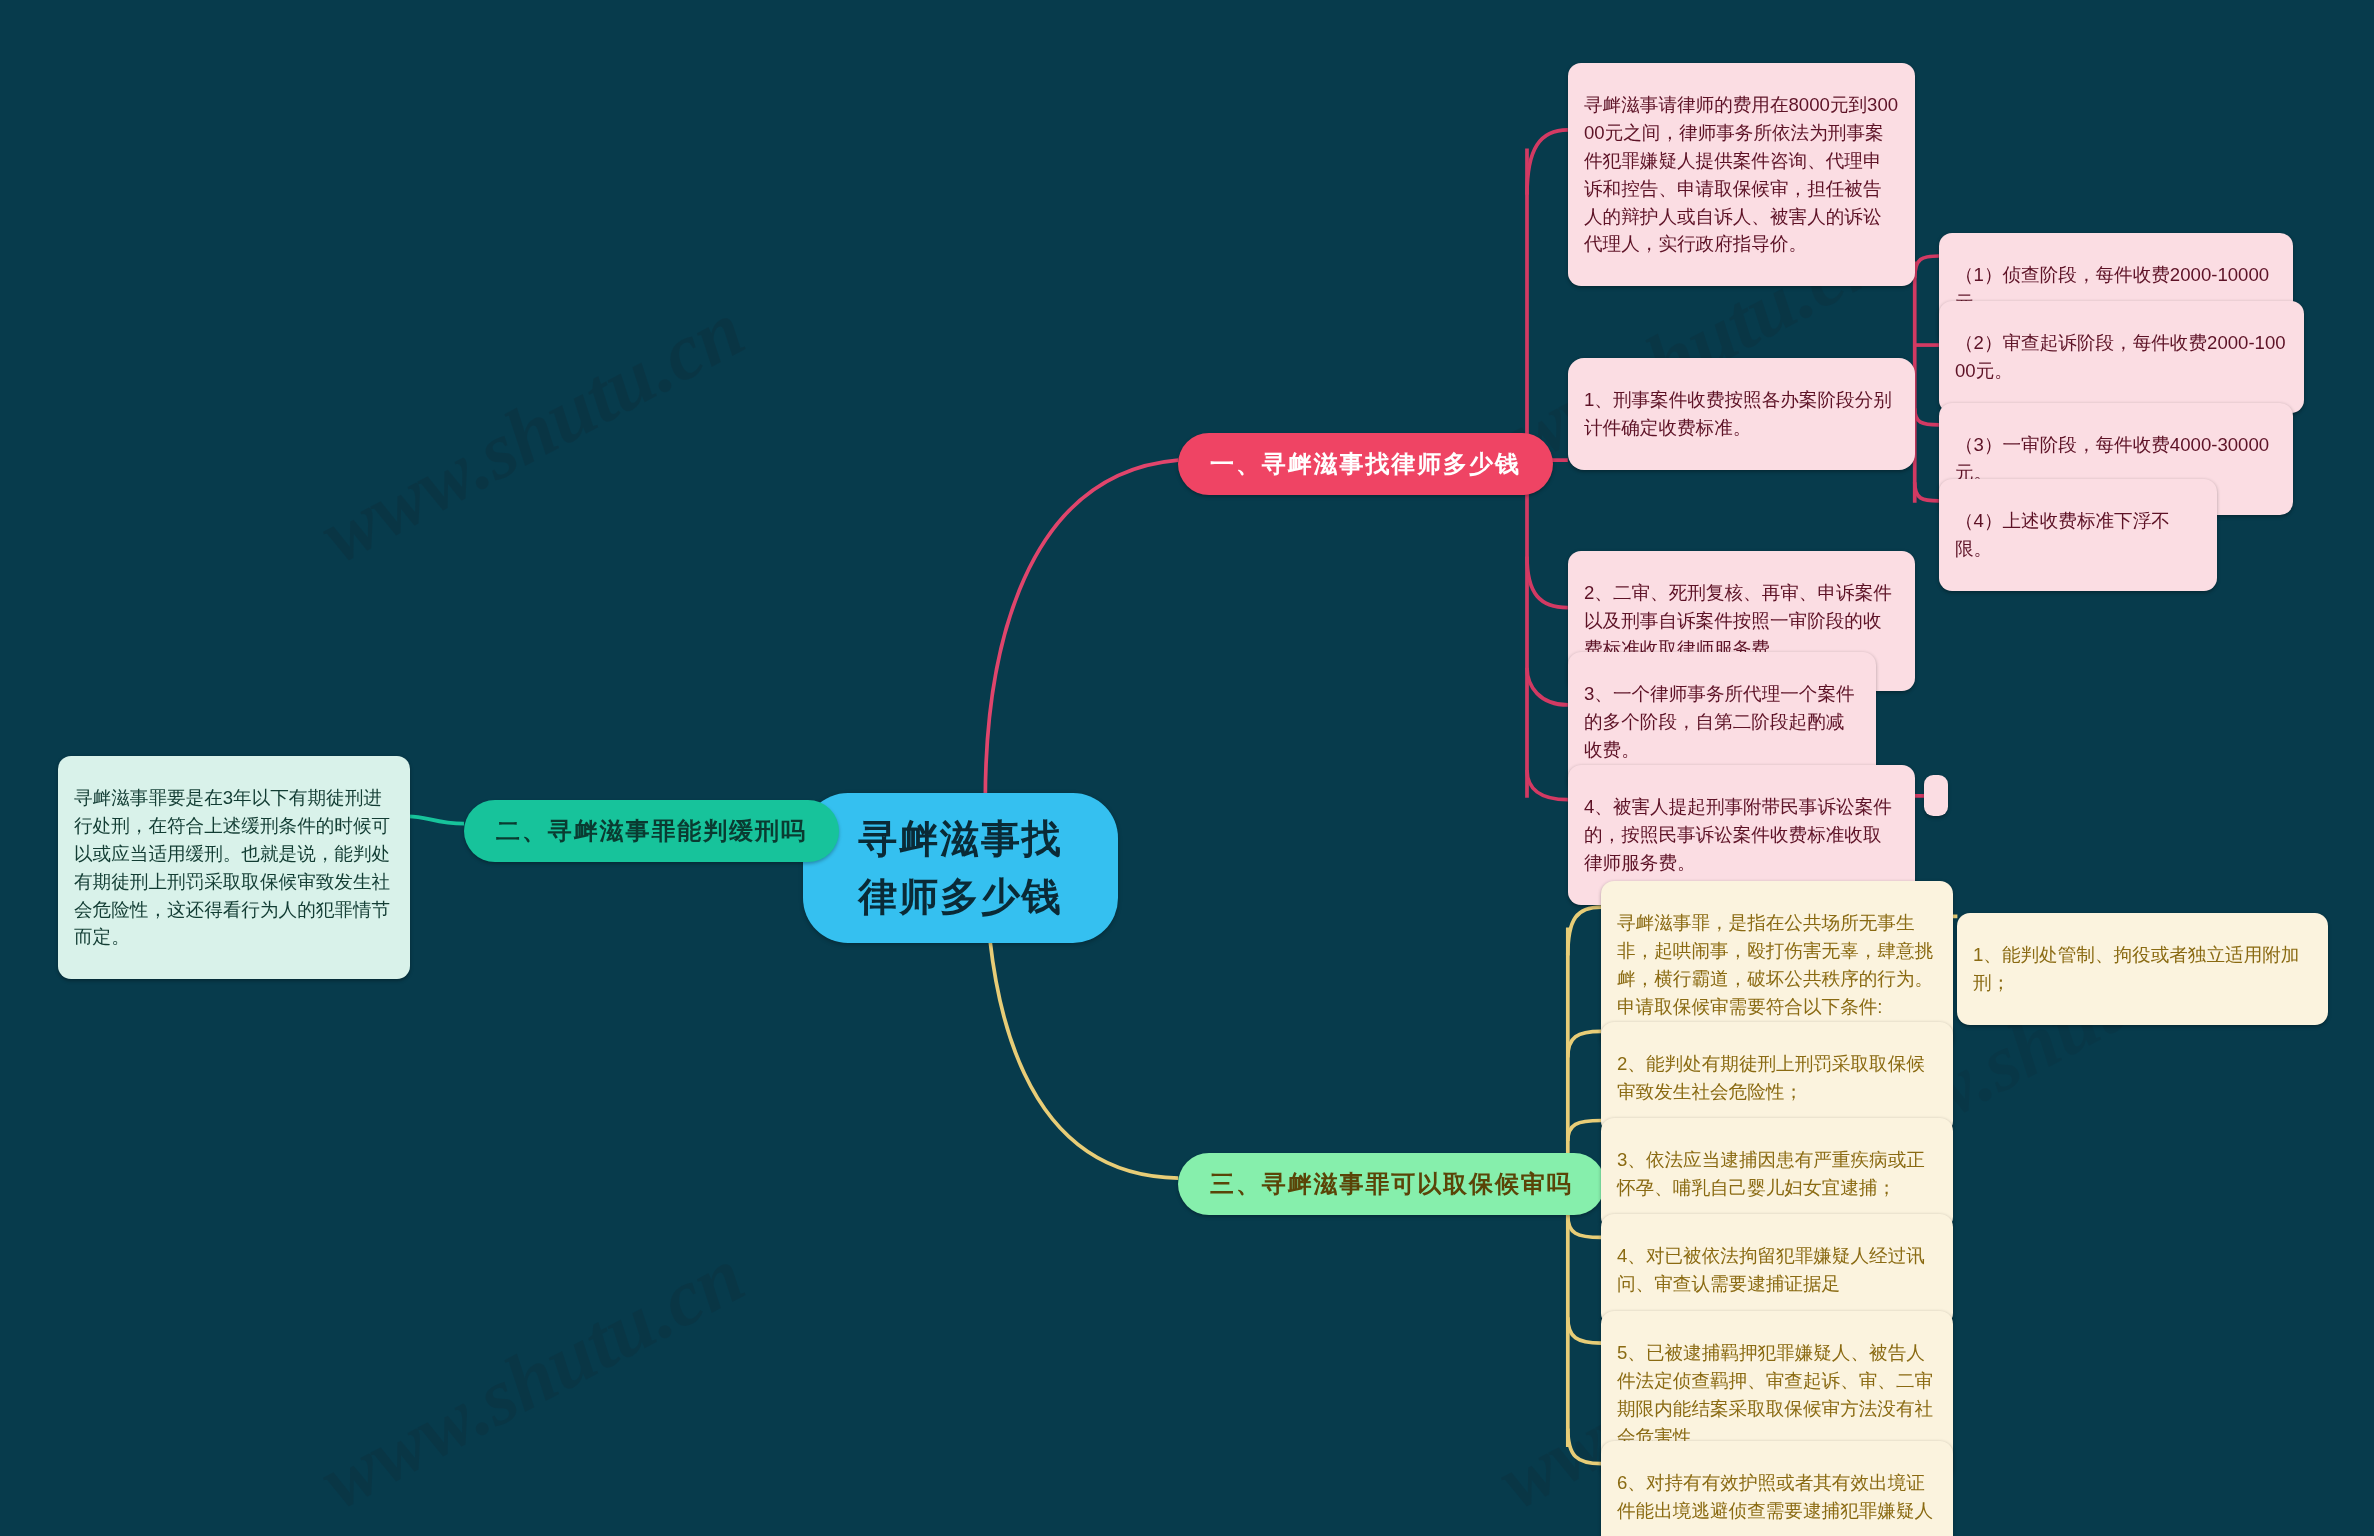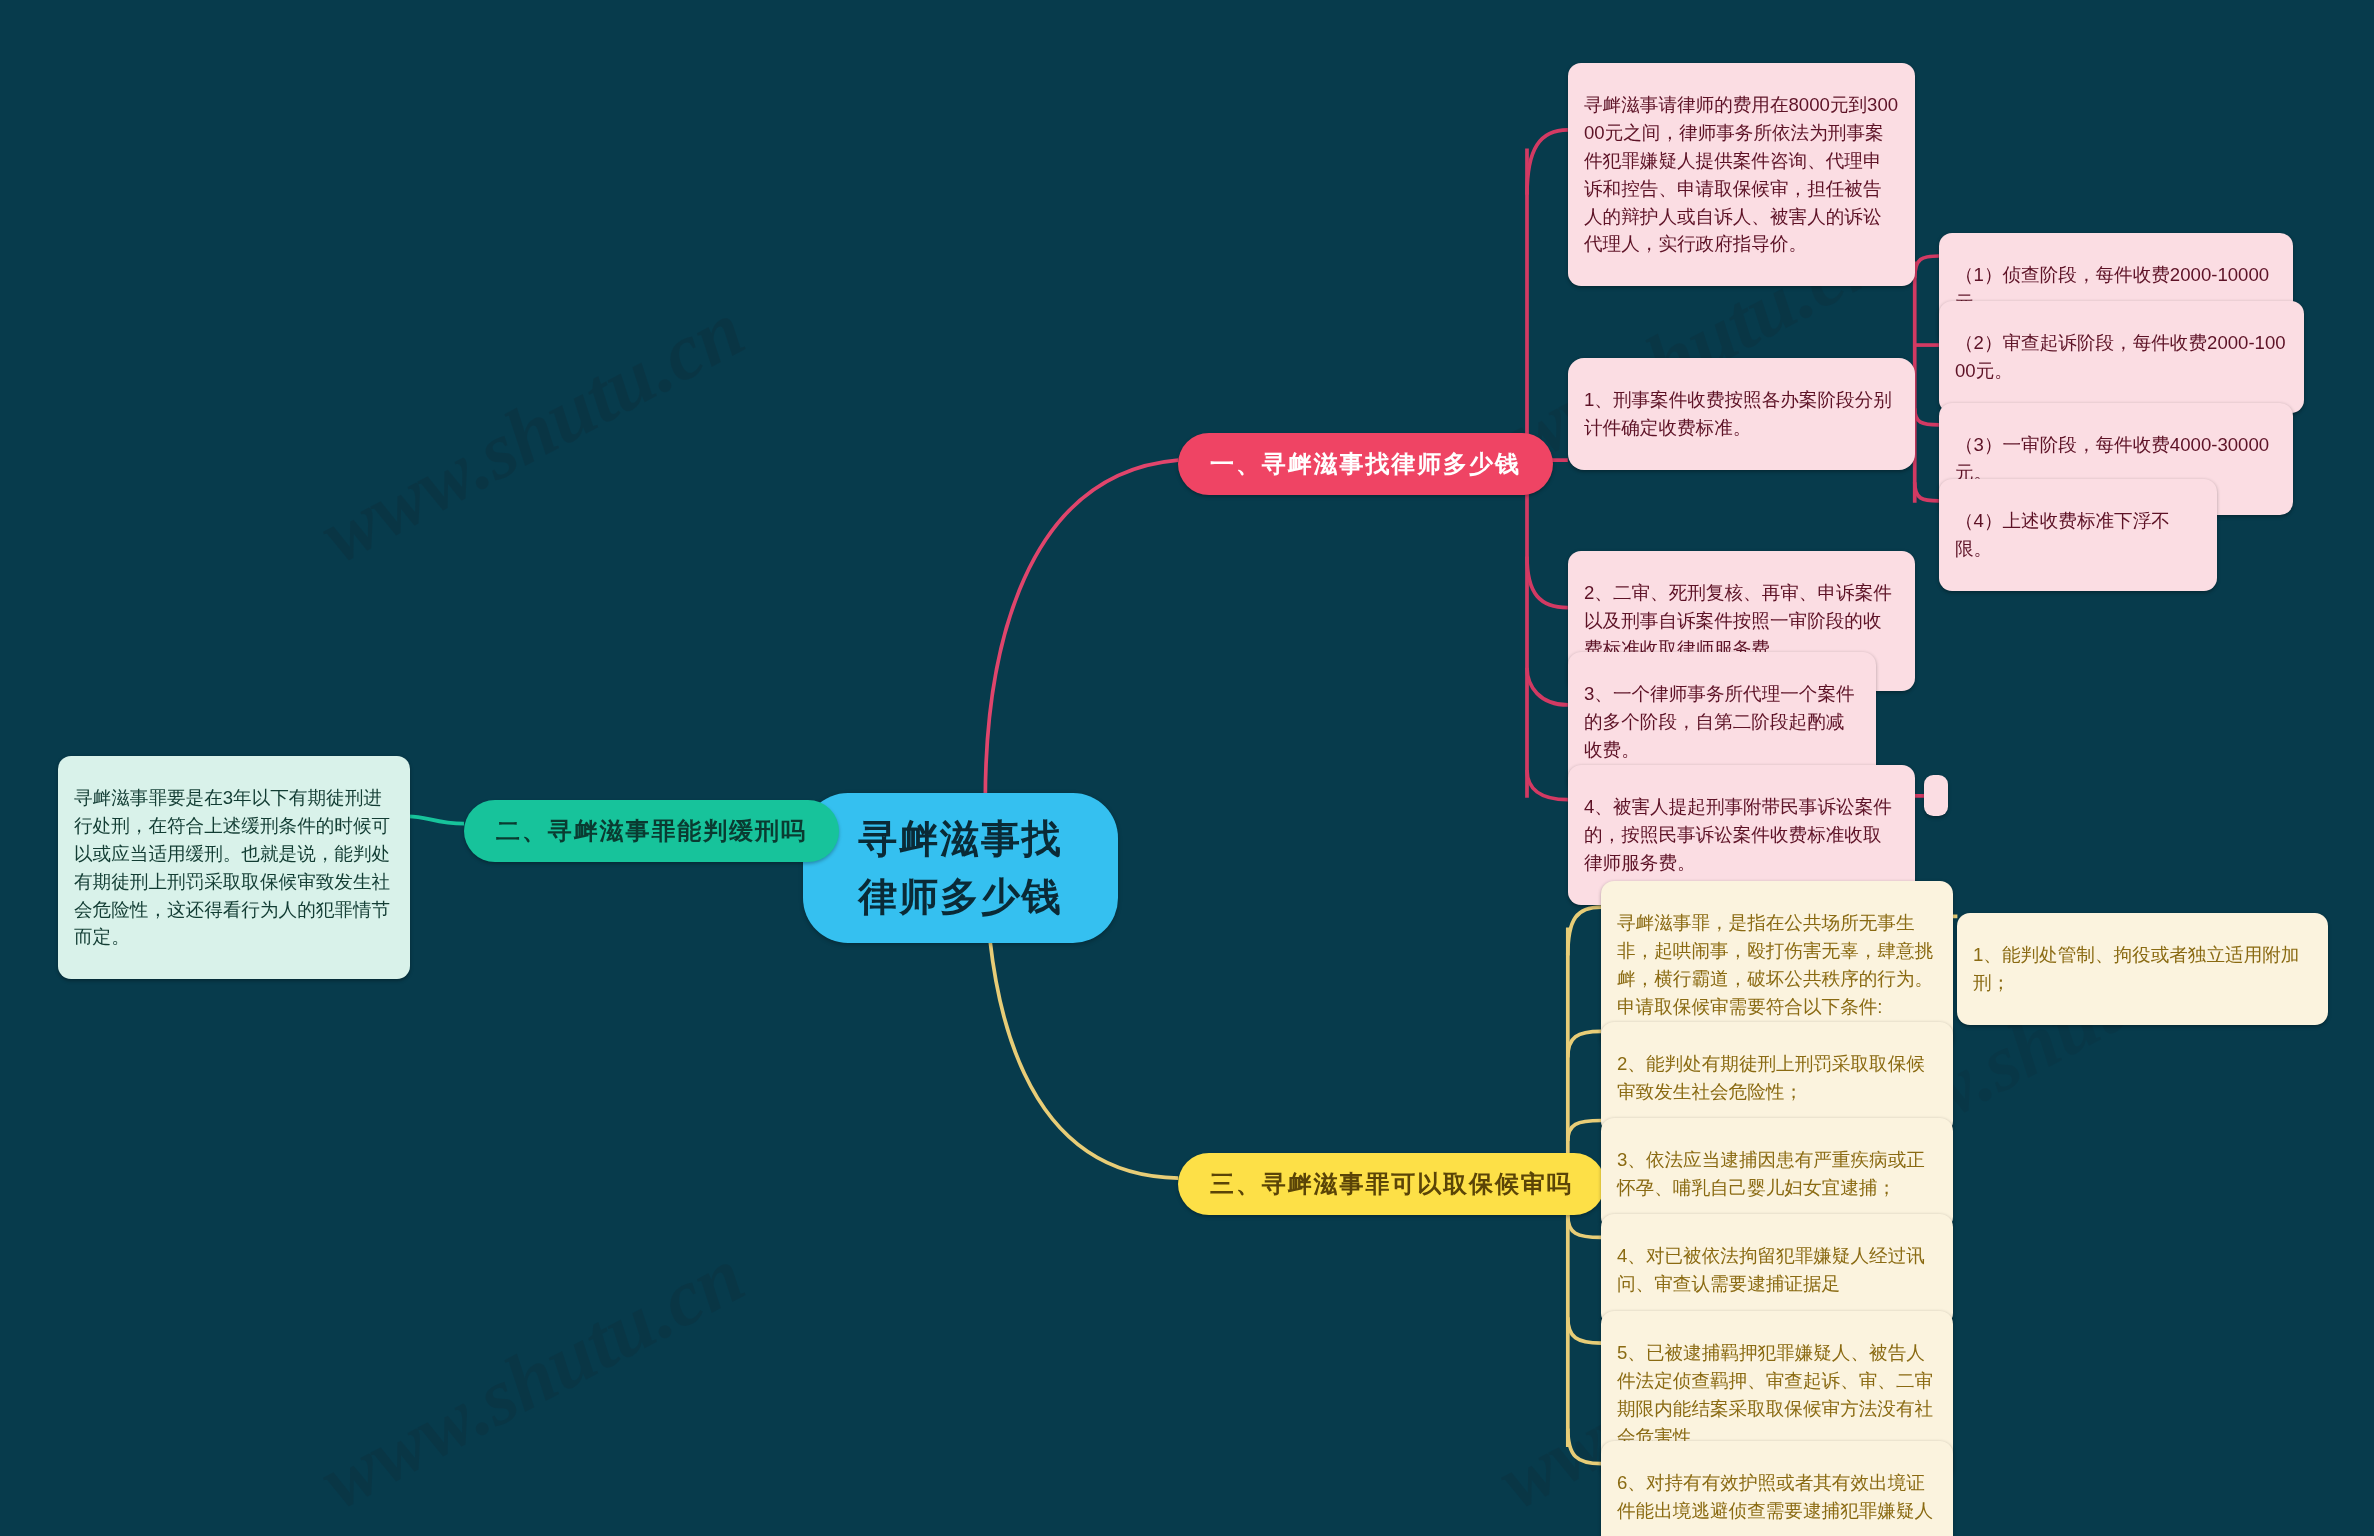--- a/index.html
+++ b/index.html
@@ -54,21 +54,21 @@
     font-weight:bold;
     color:#ffffff;
     padding:13px 32px;
     letter-spacing:1.9px;
     text-align:center;
     box-shadow:0 1.9px 3.7px rgba(0,0,0,.28);
     white-space:nowrap;
   }
   .branch.b1{background:#ef4464;}
   .branch.b2{background:#17c39b;color:#0a3b31;text-align:right;}
-  .branch.b3{background:#fde047;color:#5a4407;}
+  .branch.b3{background:#86efac;color:#5a4407;}
 
   
   .leaf{
     font-size:18.6px;
     padding:28px 16px;
     box-shadow:0 1.9px 3.7px rgba(0,0,0,.30);
   }
   .leaf.pink{background:#fbdde3;color:#5d1226;}
   .leaf.green{background:#d9f2ea;color:#123c33;}
   .leaf.yellow{background:#fbf3de;color:#8a6a12;margin-top:16px;}

